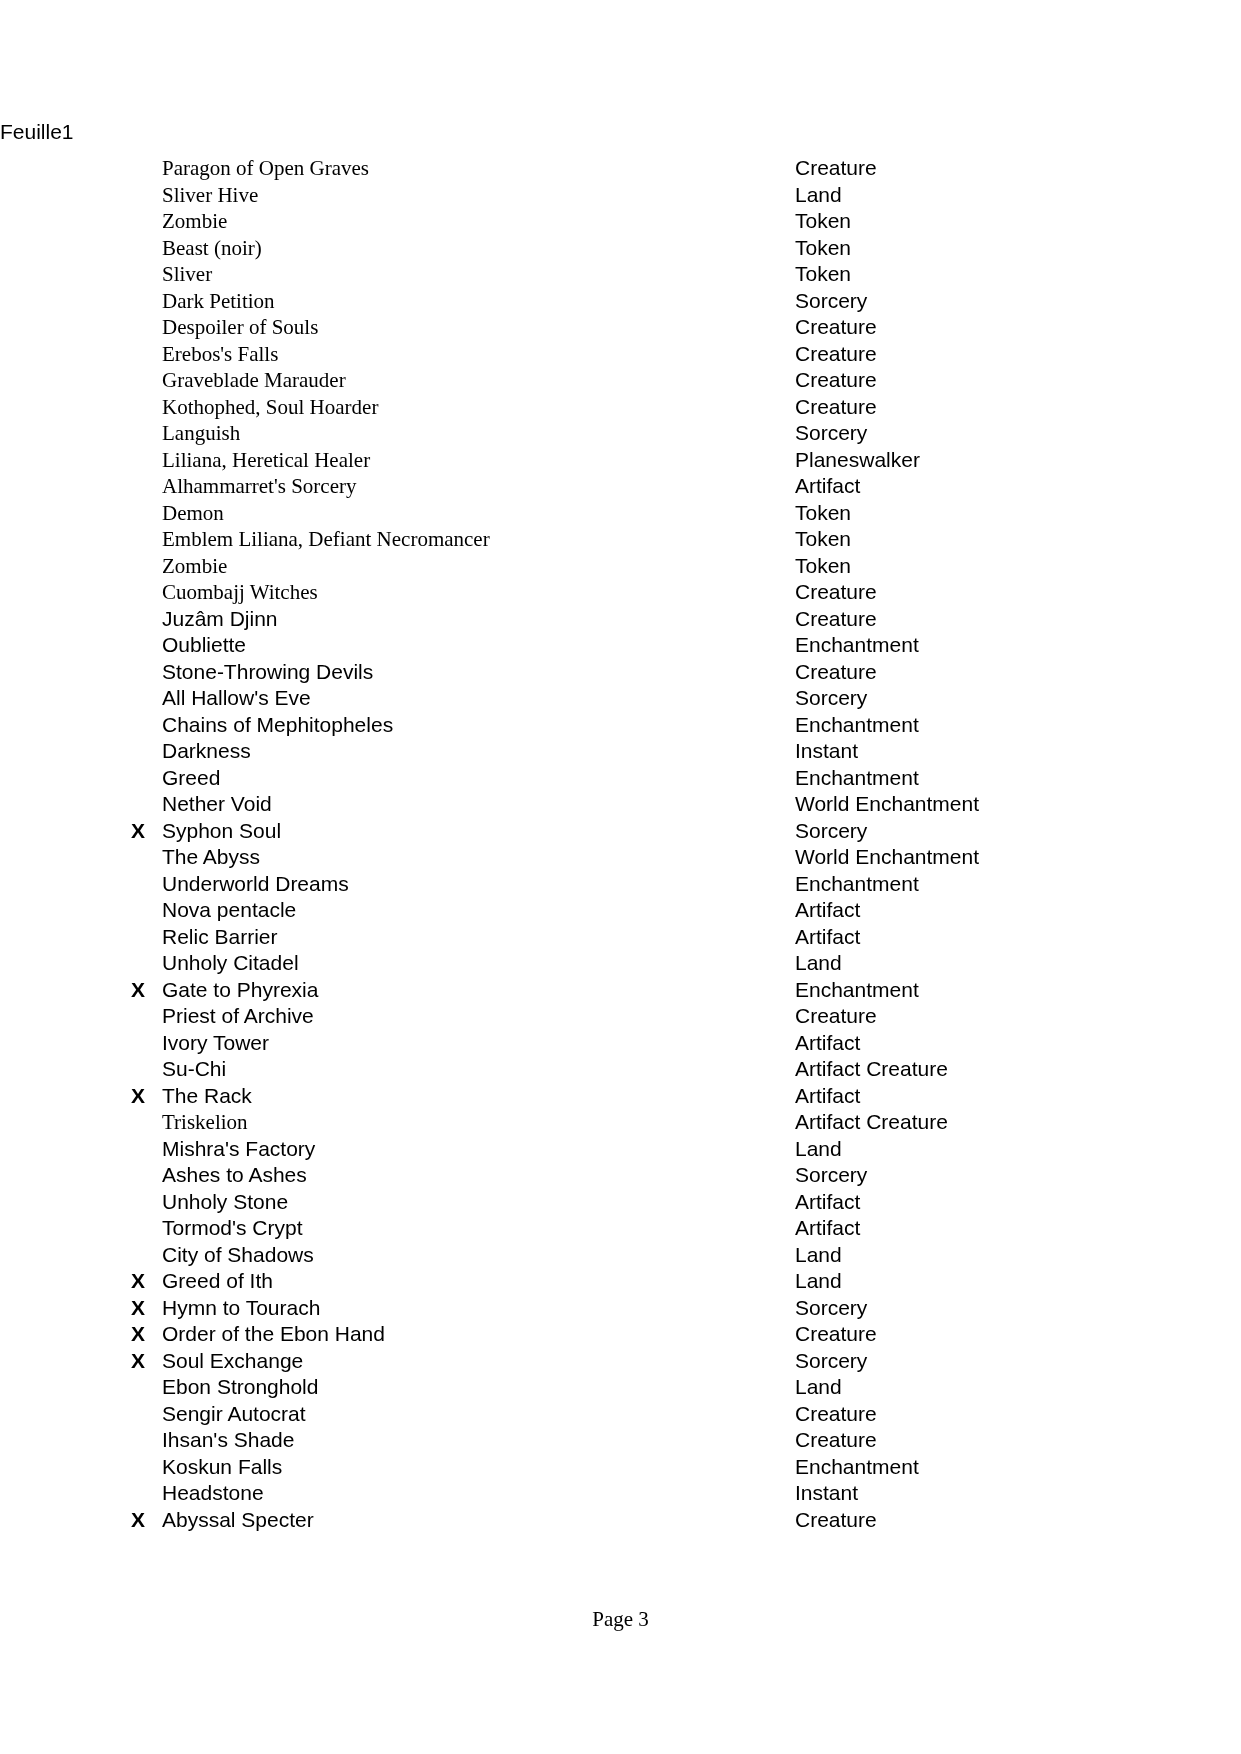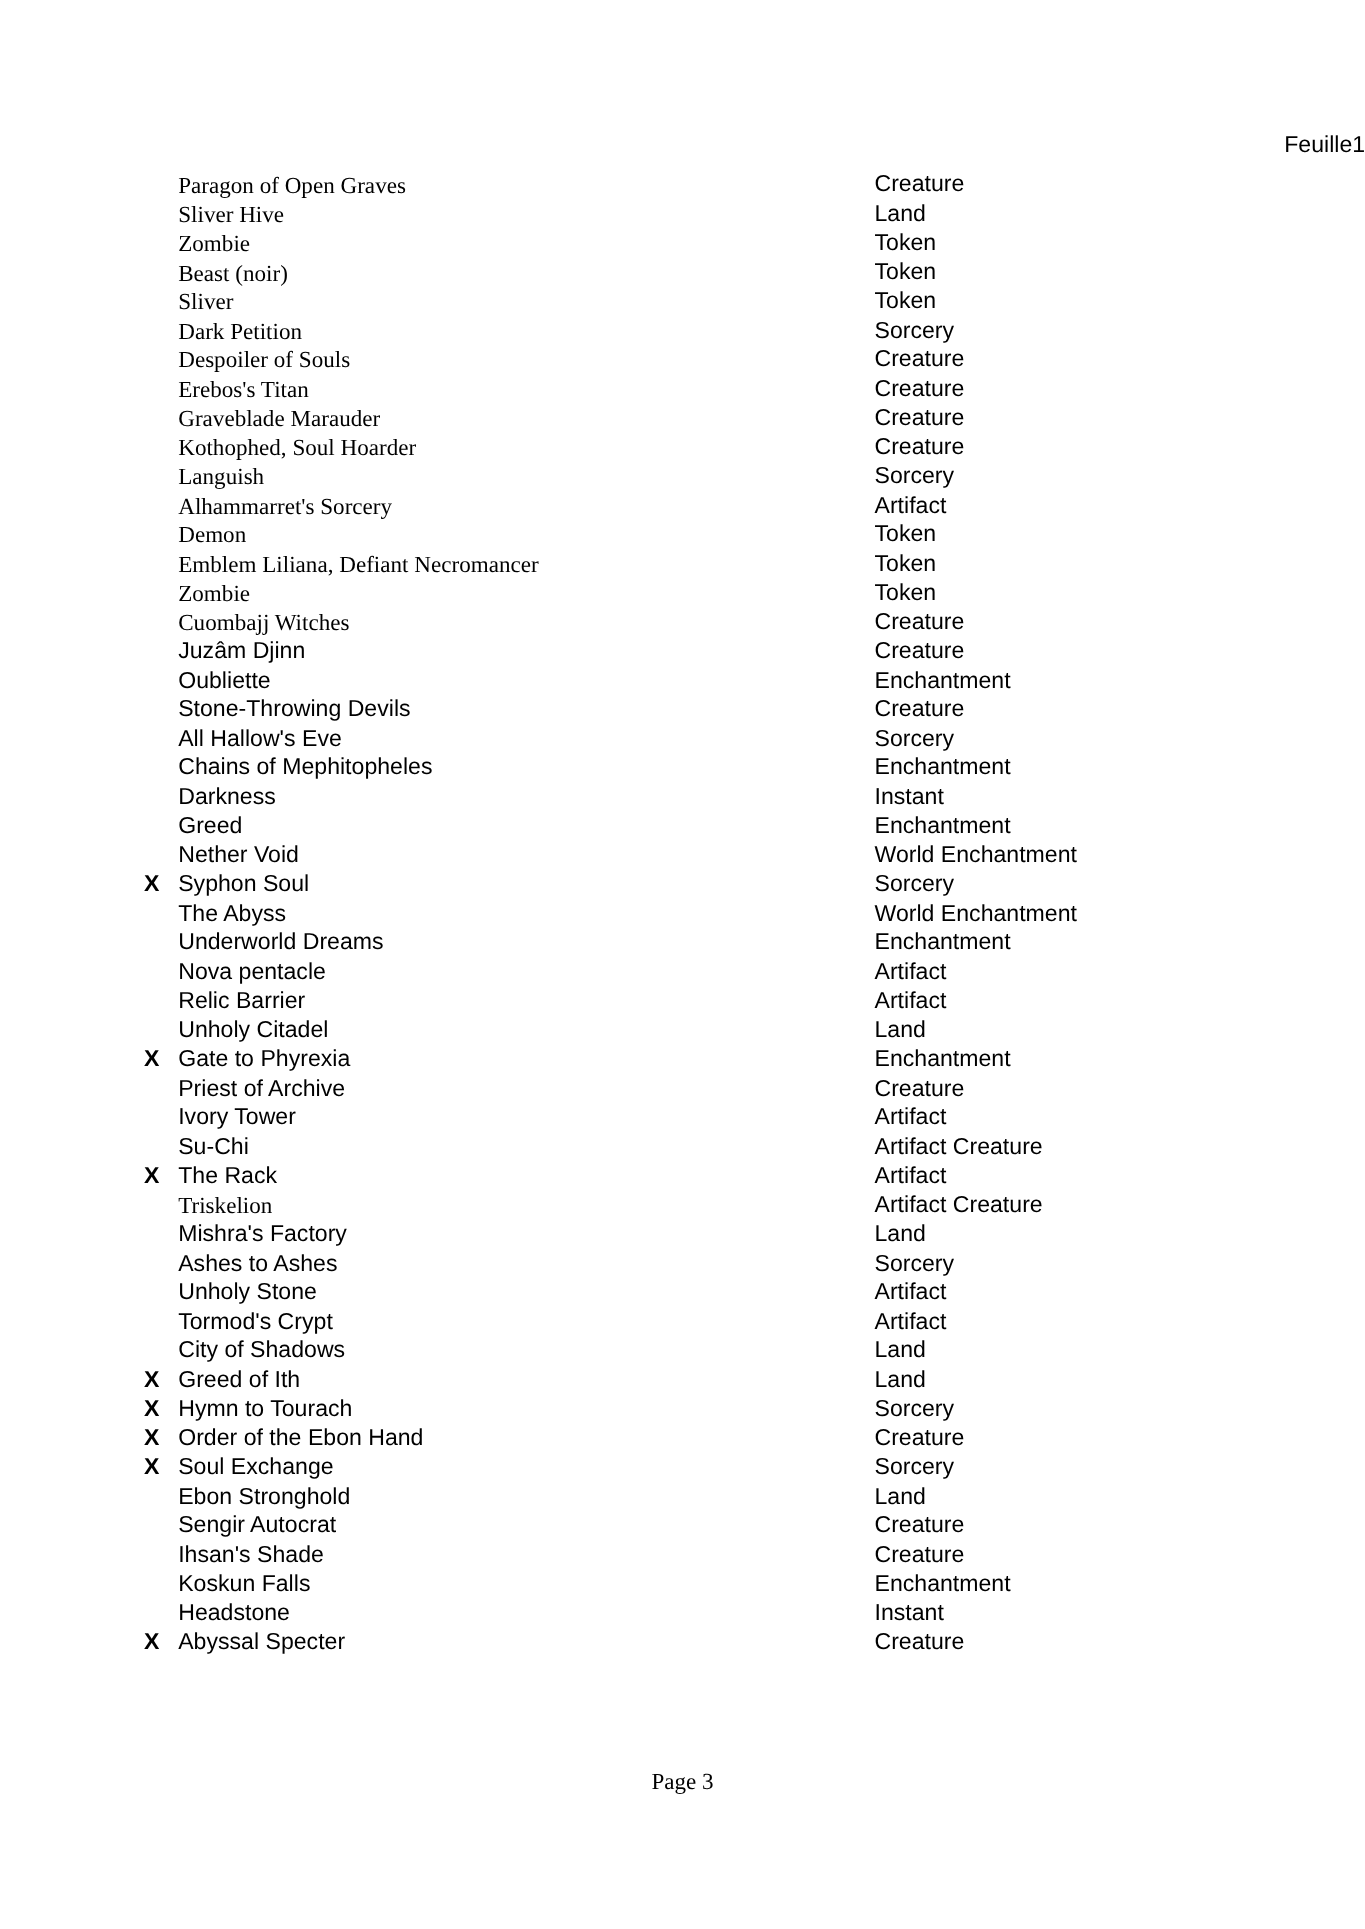--- a/index.html
+++ b/index.html
@@ -13,21 +13,21 @@
     color: #000000;
     font-family: "Liberation Sans", sans-serif;
     position: relative;
     overflow: hidden;
   }
   .sheet-title {
     position: absolute;
     top: 121px;
     left: 0;
     width: 1241px;
-    text-align: right;
+    text-align: left;
     font-size: 21px;
     line-height: 22px;
   }
   .rows {
     position: absolute;
     top: 155px;
     left: 0;
     width: 1241px;
   }
   .row {
@@ -113,21 +113,21 @@
   </div>
 
   <div class="row serif">
     <span class="marker"></span>
     <span class="name">Despoiler of Souls</span>
     <span class="type">Creature</span>
   </div>
 
   <div class="row serif">
     <span class="marker"></span>
-    <span class="name">Erebos's Titan</span>
+    <span class="name">Erebos's Falls</span>
     <span class="type">Creature</span>
   </div>
 
   <div class="row serif">
     <span class="marker"></span>
     <span class="name">Graveblade Marauder</span>
     <span class="type">Creature</span>
   </div>
 
   <div class="row serif">
@@ -135,20 +135,25 @@
     <span class="name">Kothophed, Soul Hoarder</span>
     <span class="type">Creature</span>
   </div>
 
   <div class="row serif">
     <span class="marker"></span>
     <span class="name">Languish</span>
     <span class="type">Sorcery</span>
   </div>
 
+  <div class="row serif">
+    <span class="marker"></span>
+    <span class="name">Liliana, Heretical Healer</span>
+    <span class="type">Planeswalker</span>
+  </div>
 
   <div class="row serif">
     <span class="marker"></span>
     <span class="name">Alhammarret's Sorcery</span>
     <span class="type">Artifact</span>
   </div>
 
   <div class="row serif">
     <span class="marker"></span>
     <span class="name">Demon</span>

